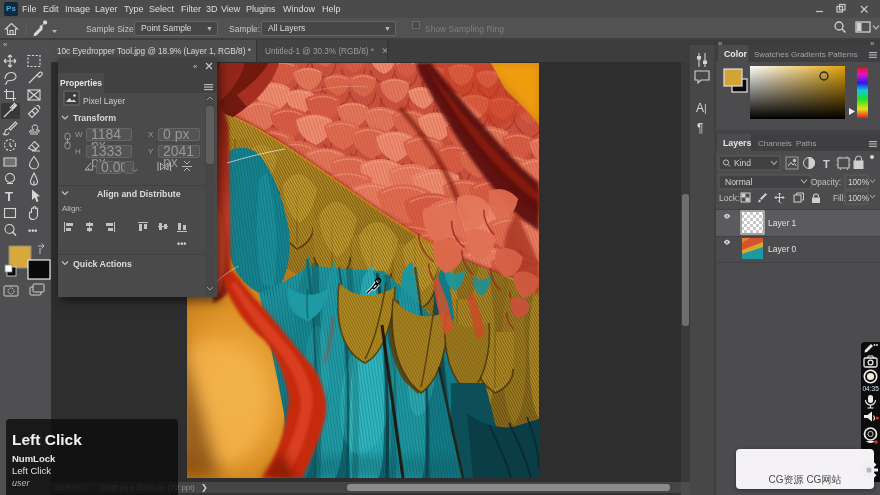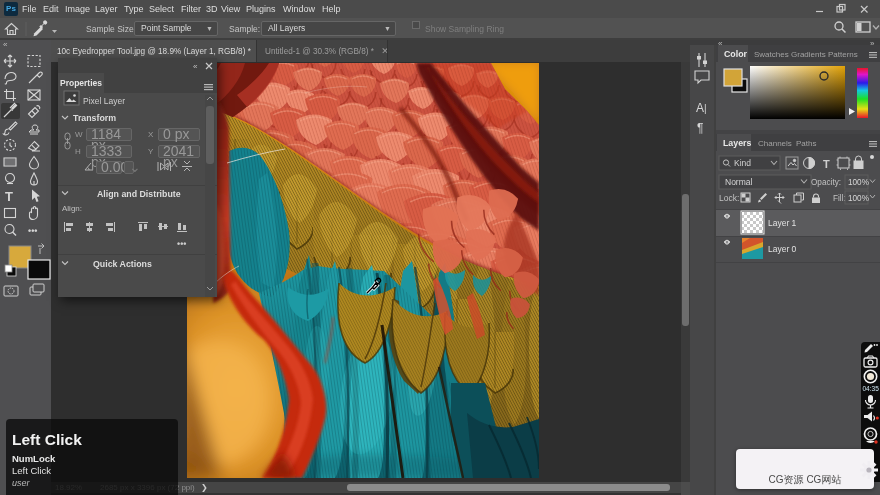--- a/index.html
+++ b/index.html
@@ -855,21 +855,21 @@
     <span class="plabel" style="left:90px;top:72px;">X</span>
     <div class="pfield" style="left:100px;top:70px;width:42px;">0 px</div>
     <span class="plabel" style="left:17px;top:89px;">H</span>
     <div class="pfield" style="left:28px;top:87px;width:46px;">1333 px</div>
     <span class="plabel" style="left:90px;top:89px;">Y</span>
     <div class="pfield" style="left:100px;top:87px;width:42px;">2041 px</div>
     <div class="pfield" style="left:38px;top:103px;width:26px;">0.00°</div>
     <div class="pfield" style="left:66px;top:103px;width:10px;color:#777;">⌄</div>
     <span class="sechdr" style="left:15px;top:131px;margin-left:24px;">Align and Distribute</span>
     <span class="plabel" style="left:4px;top:146px;color:#c0c0c0;">Align:</span>
-    <span class="sechdr" style="left:15px;top:201px;margin-left:20px;">Quick Actions</span>
+    <span class="sechdr" style="left:15px;top:201px;">Quick Actions</span>
   </div>
 
   <div class="abs" id="rdock"></div>
   <div class="abs" id="iconcol"></div>
   <svg class="abs" style="left:690px;top:40px;" width="190" height="455" viewBox="0 0 190 455">
 
     <rect x="0" y="0" width="190" height="5" fill="#3c3c3d"></rect>
     <text x="28" y="6" fill="#bbb" font-size="8">«</text>
       <text x="180" y="6" fill="#bbb" font-size="8">»</text>
 

